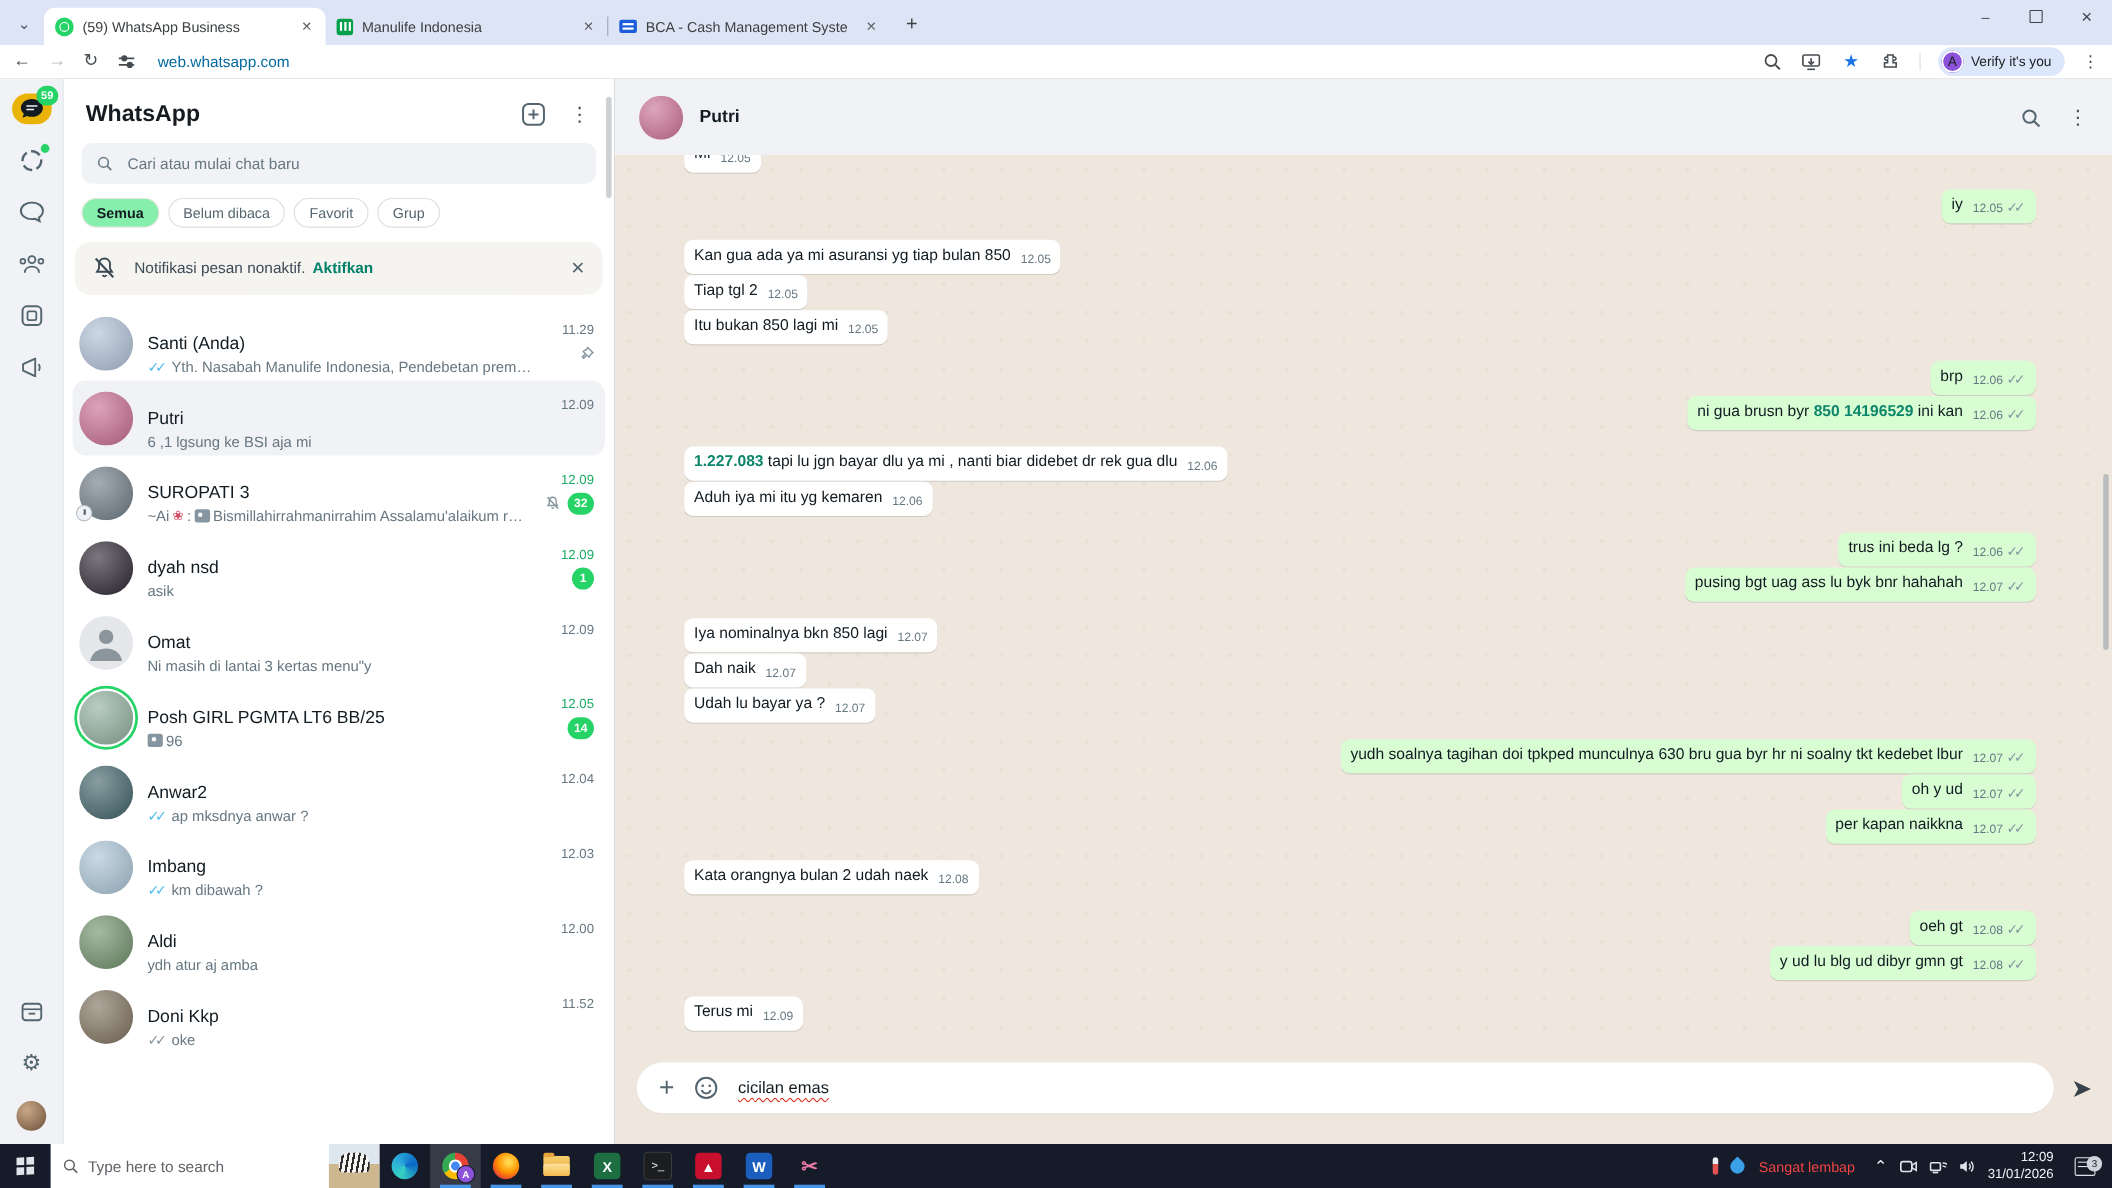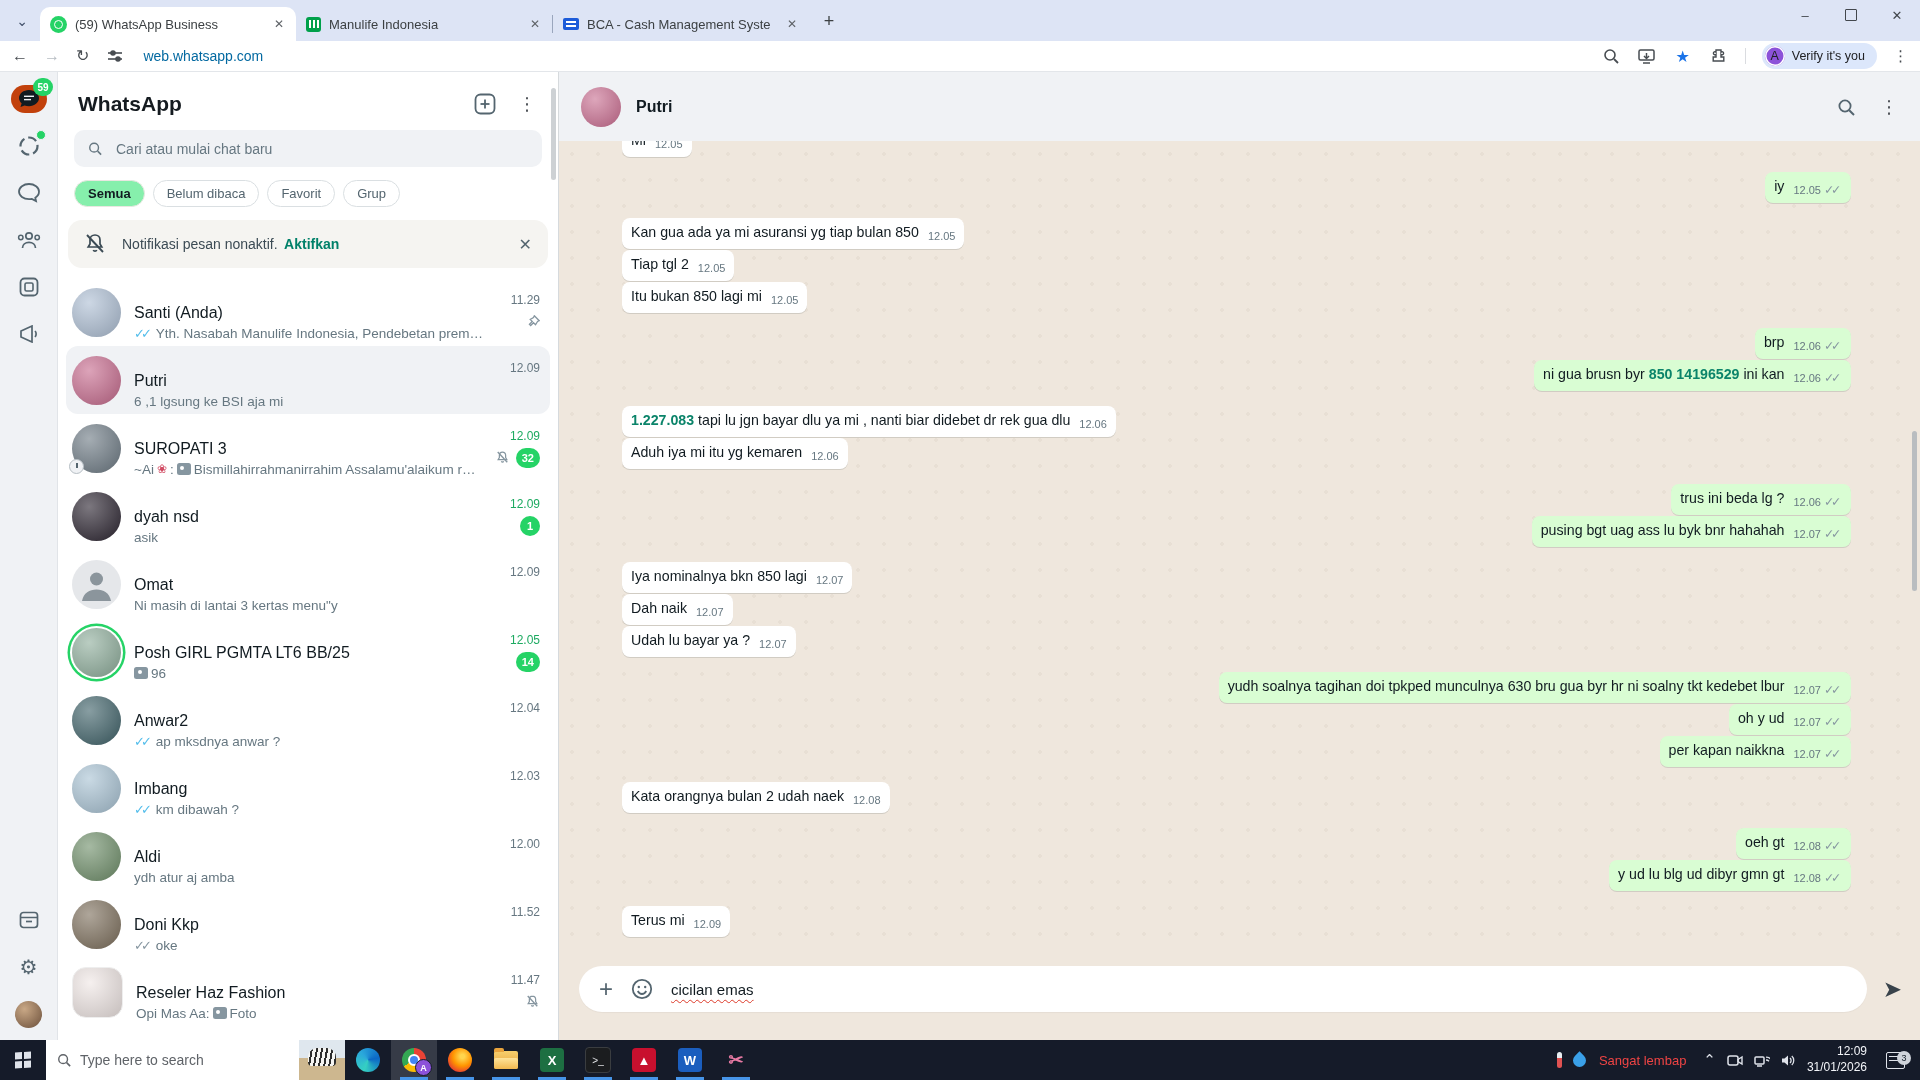--- a/index.html
+++ b/index.html
@@ -37,21 +37,21 @@
   .pav{width:20px;height:20px;border-radius:50%;background:#8c52d9;color:#fff;font-size:11px;display:flex;align-items:center;justify-content:center;box-shadow:0 0 0 1.5px #fff inset;}
   .chip-profile span{font-size:12.5px;color:#202124;}
   .kebab{color:#474c51;font-size:15px;letter-spacing:0;}
 
   
   .app{flex:1;display:flex;min-height:0;background:#fff;}
 
   
   .rail{width:57px;flex:none;background:#f0f2f5;border-right:1px solid #e1e4e8;display:flex;flex-direction:column;align-items:center;padding:13px 0 12px;gap:19px;}
   .rico{position:relative;width:36px;height:28px;display:flex;align-items:center;justify-content:center;color:#54656f;}
-  .rico.active{background:#c2410c;border-radius:14px;color:#111b21;}
+  .rico.active{background:#eab308;border-radius:14px;color:#111b21;}
   .rbadge{position:absolute;top:-7px;right:-6px;min-width:18px;height:18px;border-radius:9px;background:#25d366;color:#fff;font-size:10px;font-weight:bold;display:flex;align-items:center;justify-content:center;padding:0 4px;box-sizing:border-box;}
   .rdot{position:absolute;top:-2px;right:1px;width:8px;height:8px;border-radius:50%;background:#25d366;border:1.5px solid #f0f2f5;}
   .rspacer{margin-top:auto;}
   .gear{font-size:20px;color:#54656f;line-height:1;}
   .ravatar{width:27px;height:27px;border-radius:50%;background:radial-gradient(circle at 35% 30%,#c9a886,#6b4f3a);}
 
   
   .sidebar{width:500px;flex:none;background:#fff;display:flex;flex-direction:column;position:relative;min-height:0;}
   .sb-head{display:flex;align-items:center;padding:20px 22px 12px 20px;}
   .sb-title{font-size:21px;font-weight:bold;color:#151b20;flex:1;}
@@ -491,41 +491,20 @@
        <div class="cprev">
                 <span class="ticks gray">✓✓</span>
                 <span class="ptext">oke</span>
               </div>
      </div>
      <div class="cright">
        <div class="ctime">11.52</div>
        <div class="cicons"></div>
      </div>
           </div>
-          <div class="crow">
-            <div class="cav sq" style="background:radial-gradient(circle at 35% 30%, rgba(255,255,255,.38), rgba(0,0,0,.18)), #f0e7e5;"></div>
-            <div class="cmid">
-       <div class="cname">Reseler Haz Fashion</div>
-       <div class="cprev">
-                <span>Opi Mas Aa:</span>
-                <span class="cam"></span>
-                <span class="ptext">Foto</span>
-              </div>
-     </div>
-     <div class="cright">
-       <div class="ctime">11.47</div>
-       <div class="cicons">
-                <svg width="15" height="15" viewBox="0 0 22 22">
-                  <path d="M11 3c-2.8 0-4.6 2-4.6 4.6v3.6L4.7 14h12.6l-1.7-2.8V7.6C15.6 5 13.8 3 11 3z" fill="none" stroke="#8696a0" stroke-width="1.8"></path>
-                  <path d="M9.4 16.5a1.7 1.7 0 003.2 0" fill="none" stroke="#8696a0" stroke-width="1.8"></path>
-                  <line x1="4" y1="3" x2="18" y2="18" stroke="#8696a0" stroke-width="2"></line>
-                </svg>
-              </div>
-     </div>
-          </div>
         </div>
       <div class="sb-scroll"></div>
     </div>
 
     <div class="chatpanel">
       <div class="chead">
         <span class="chav"></span>
         <span class="chname">Putri</span>
         <span class="chspacer"></span>
         <span class="chico">

